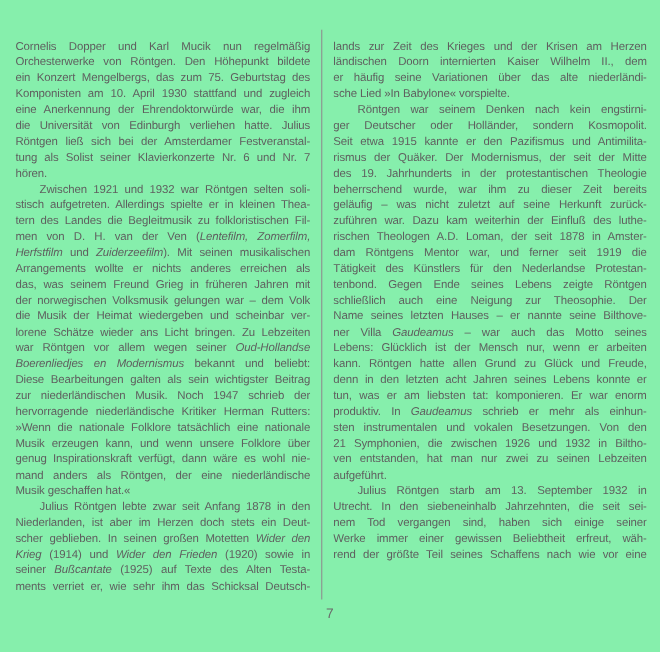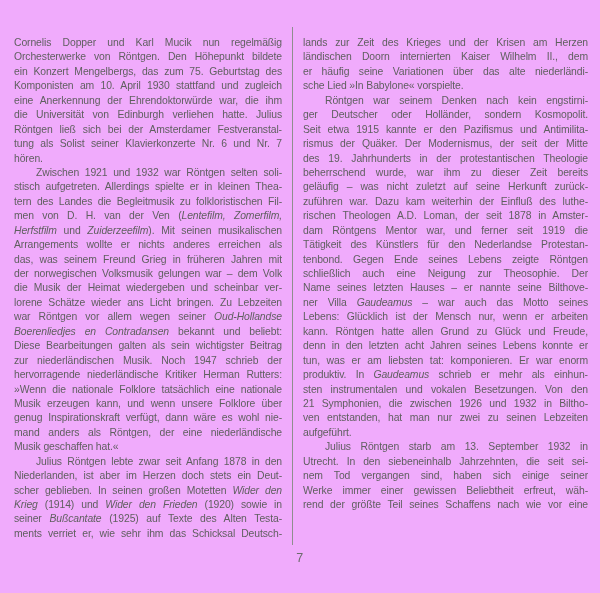--- a/index.html
+++ b/index.html
@@ -4,21 +4,21 @@
 <style>
   html, body {
     margin: 0;
     padding: 0;
     background: #fbfbfa;
   }
   .page {
     position: relative;
     width: 600px;
     height: 593px;
-    background: #f0abfc;
+    background: #86efac;
     font-family: "Liberation Sans", sans-serif;
     color: #616161;
     overflow: hidden;
   }
   .column {
     position: absolute;
     top: 36px;
   }
   .column.left {
     left: 14px;
@@ -85,21 +85,21 @@
       <div class="line"><span>stisch aufgetreten. Allerdings spielte er in kleinen Thea-</span></div>
       <div class="line"><span>tern des Landes die Begleitmusik zu folkloristischen Fil-</span></div>
       <div class="line"><span>men von D. H. van der Ven (</span><i>Lentefilm, Zomerfilm,</i></div>
       <div class="line"><i>Herfstfilm</i><span> und </span><i>Zuiderzeefilm</i><span>). Mit seinen musikalischen</span></div>
       <div class="line"><span>Arrangements wollte er nichts anderes erreichen als</span></div>
       <div class="line"><span>das, was seinem Freund Grieg in früheren Jahren mit</span></div>
       <div class="line"><span>der norwegischen Volksmusik gelungen war – dem Volk</span></div>
       <div class="line"><span>die Musik der Heimat wiedergeben und scheinbar ver-</span></div>
       <div class="line"><span>lorene Schätze wieder ans Licht bringen. Zu Lebzeiten</span></div>
       <div class="line"><span>war Röntgen vor allem wegen seiner </span><i>Oud-Hollandse</i></div>
-      <div class="line"><i>Boerenliedjes en Contradansen</i><span> bekannt und beliebt:</span></div>
+      <div class="line"><i>Boerenliedjes en Modernismus</i><span> bekannt und beliebt:</span></div>
       <div class="line"><span>Diese Bearbeitungen galten als sein wichtigster Beitrag</span></div>
       <div class="line"><span>zur niederländischen Musik. Noch 1947 schrieb der</span></div>
       <div class="line"><span>hervorragende niederländische Kritiker Herman Rutters:</span></div>
       <div class="line"><span>»Wenn die nationale Folklore tatsächlich eine nationale</span></div>
       <div class="line"><span>Musik erzeugen kann, und wenn unsere Folklore über</span></div>
       <div class="line"><span>genug Inspirationskraft verfügt, dann wäre es wohl nie-</span></div>
       <div class="line"><span>mand anders als Röntgen, der eine niederländische</span></div>
       <div class="line last"><span>Musik geschaffen hat.«</span></div>
       <div class="line indent"><span>Julius Röntgen lebte zwar seit Anfang 1878 in den</span></div>
       <div class="line"><span>Niederlanden, ist aber im Herzen doch stets ein Deut-</span></div>

